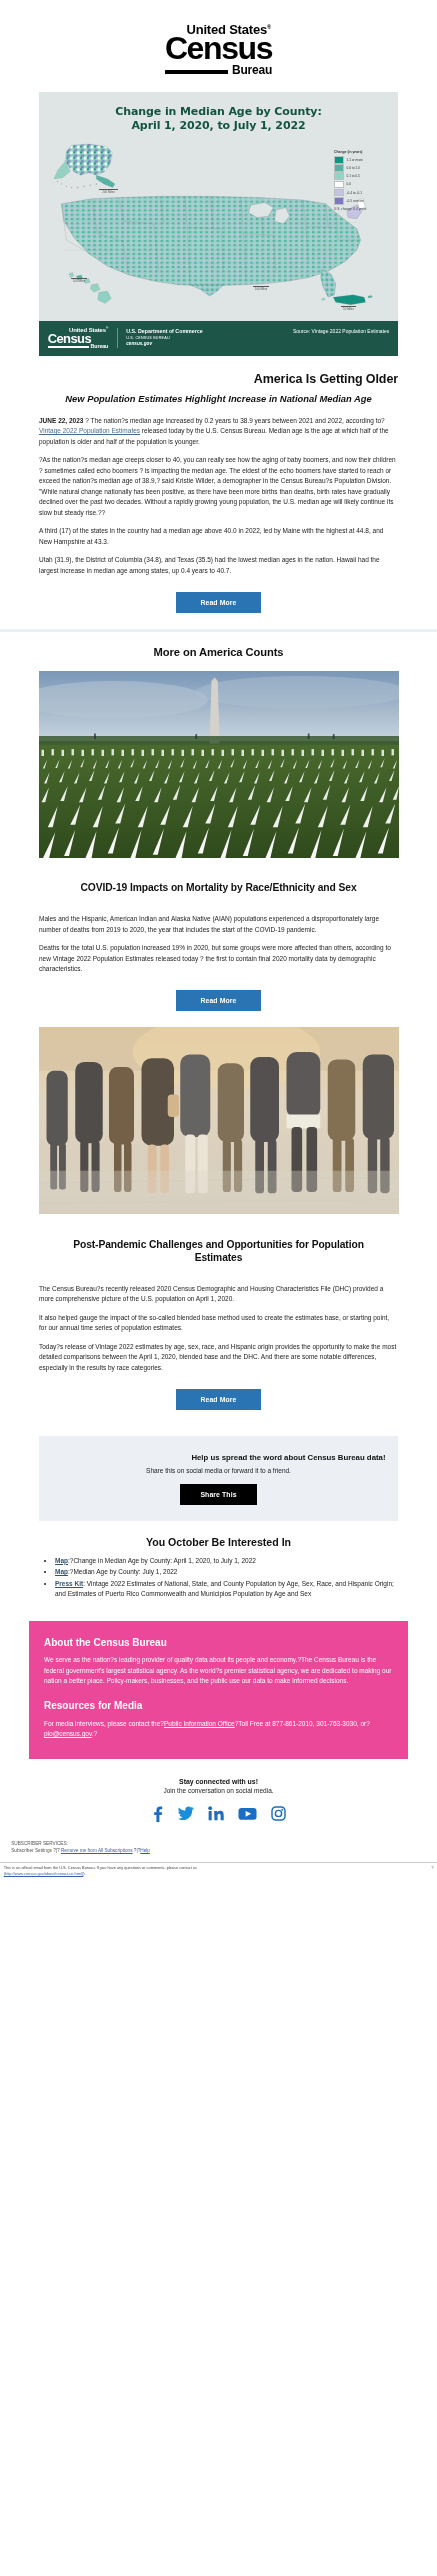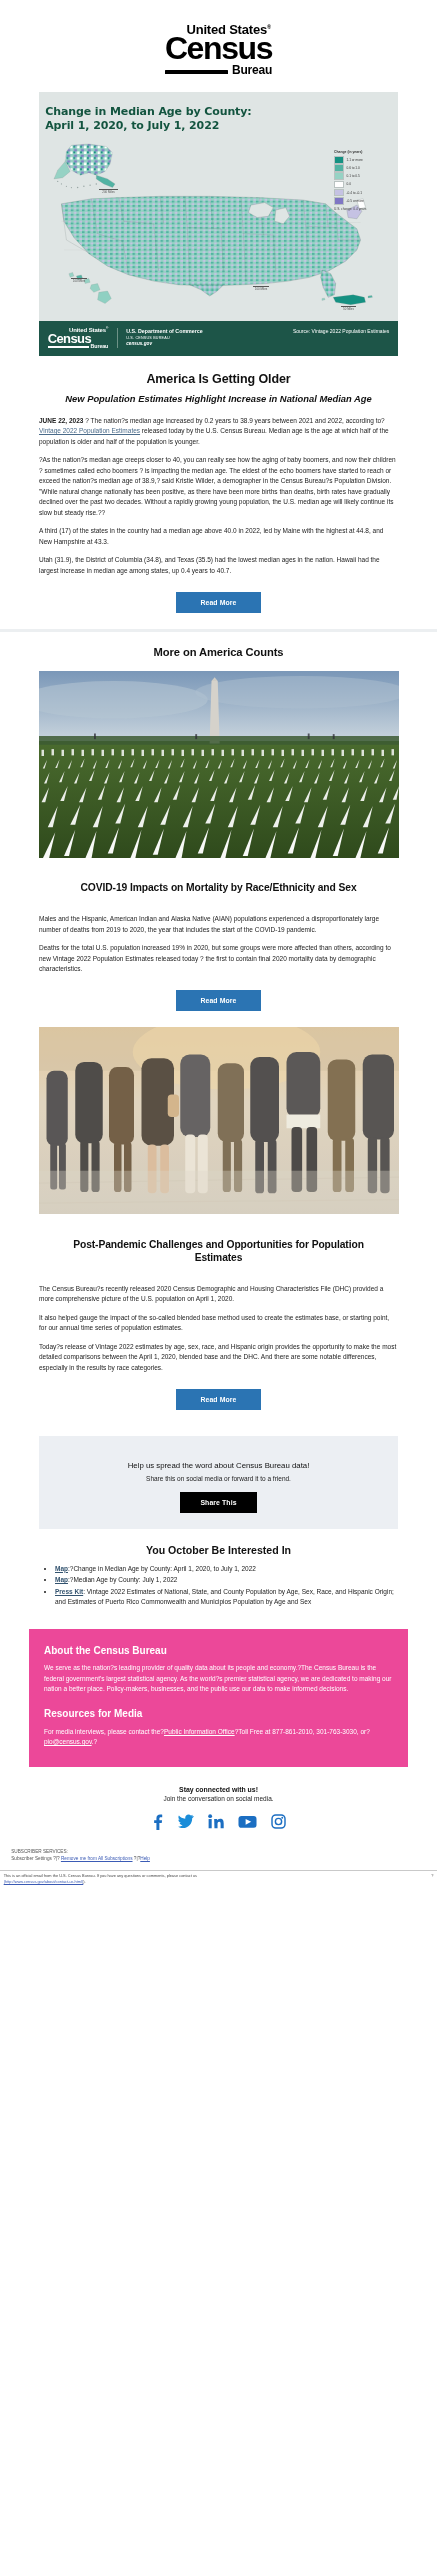--- a/index.html
+++ b/index.html
@@ -53,20 +53,21 @@
   }
 
   
   .hero { padding: 0 39px; }
   .map-card { background: #dfe5e4; padding: 10px 0 0 0; }
   .map-title {
     color: #13543f;
     font-family: "DejaVu Sans", sans-serif;
     font-weight: bold;
     font-size: 11px;
+    text-align: center;
     line-height: 1.32;
     padding: 2.5px 6.2px 5px 6.2px;
     letter-spacing: -0.1px;
   }
   .map-figure { position: relative; height: 182px; }
   .map-svg { display:block; width: 100%; height: 182px; }
 
   .legend { position: absolute; right: 10px; top: 11.2px; width: 54px; }
   .legend-title { font-size: 3.4px; font-weight: bold; color:#333; margin-bottom: 1.9px; }
   .legend-row { display:flex; align-items:center; gap:2.5px; margin-bottom:0.6px; }
@@ -96,21 +97,21 @@
   .mf-dept .l1 { font-size: 5.3px; font-weight: bold; }
   .mf-dept .l2 { font-size: 3.7px; letter-spacing:0.2px; }
   .mf-dept .l3 { font-size: 4.7px; font-style: italic; font-weight:bold; }
   .mf-source { color:#fff; font-size: 5px; margin-left:auto; align-self:flex-start; padding-top:1.9px; }
 
   
   .article { padding: 13.7px 39px 0 39px; }
   h1.headline {
     font-size: 12.5px;
     font-weight: bold;
-    text-align: center;
+    text-align: right;
     color: #111;
     margin: 2.5px 0 7.5px 0;
     letter-spacing: -0.1px;
   }
   h2.subhead {
     font-size: 9.4px;
     font-weight: bold;
     font-style: italic;
     text-align: center;
     color: #111;
@@ -167,21 +168,21 @@
     letter-spacing: -0.1px;
   }
 
   
   .share-wrap { padding: 10px 39px 13.7px 39px; }
   .share {
     background:#eceff3;
     padding: 13.7px 12.5px 16px 12.5px;
     text-align:center;
   }
-  .share h3 { font-size: 7.8px; font-weight:normal; margin:12px 0 5px 0; color:#111; }
+  .share h3 { font-size: 7.8px; font-weight:bold; margin:4px 0 5px 0; color:#111;text-align:right; }
   .share p { font-size: 6.5px; margin: 0 0 10px 0; color:#1b1b1b; }
 
   
   .interested { padding: 1.2px 39px 8.7px 39px; }
   .interested h2 {
     font-size: 10.6px; font-weight:bold; text-align:center; margin:0 0 7.5px 0; color:#111;
   }
   .interested ul { margin: 0; padding-left: 16px; }
   .interested li { font-size: 6.5px; line-height: 1.6; margin-bottom: 1.2px; color:#1b1b1b; }
   .interested li a { color:#33536f; font-weight:bold; text-decoration: underline; }

